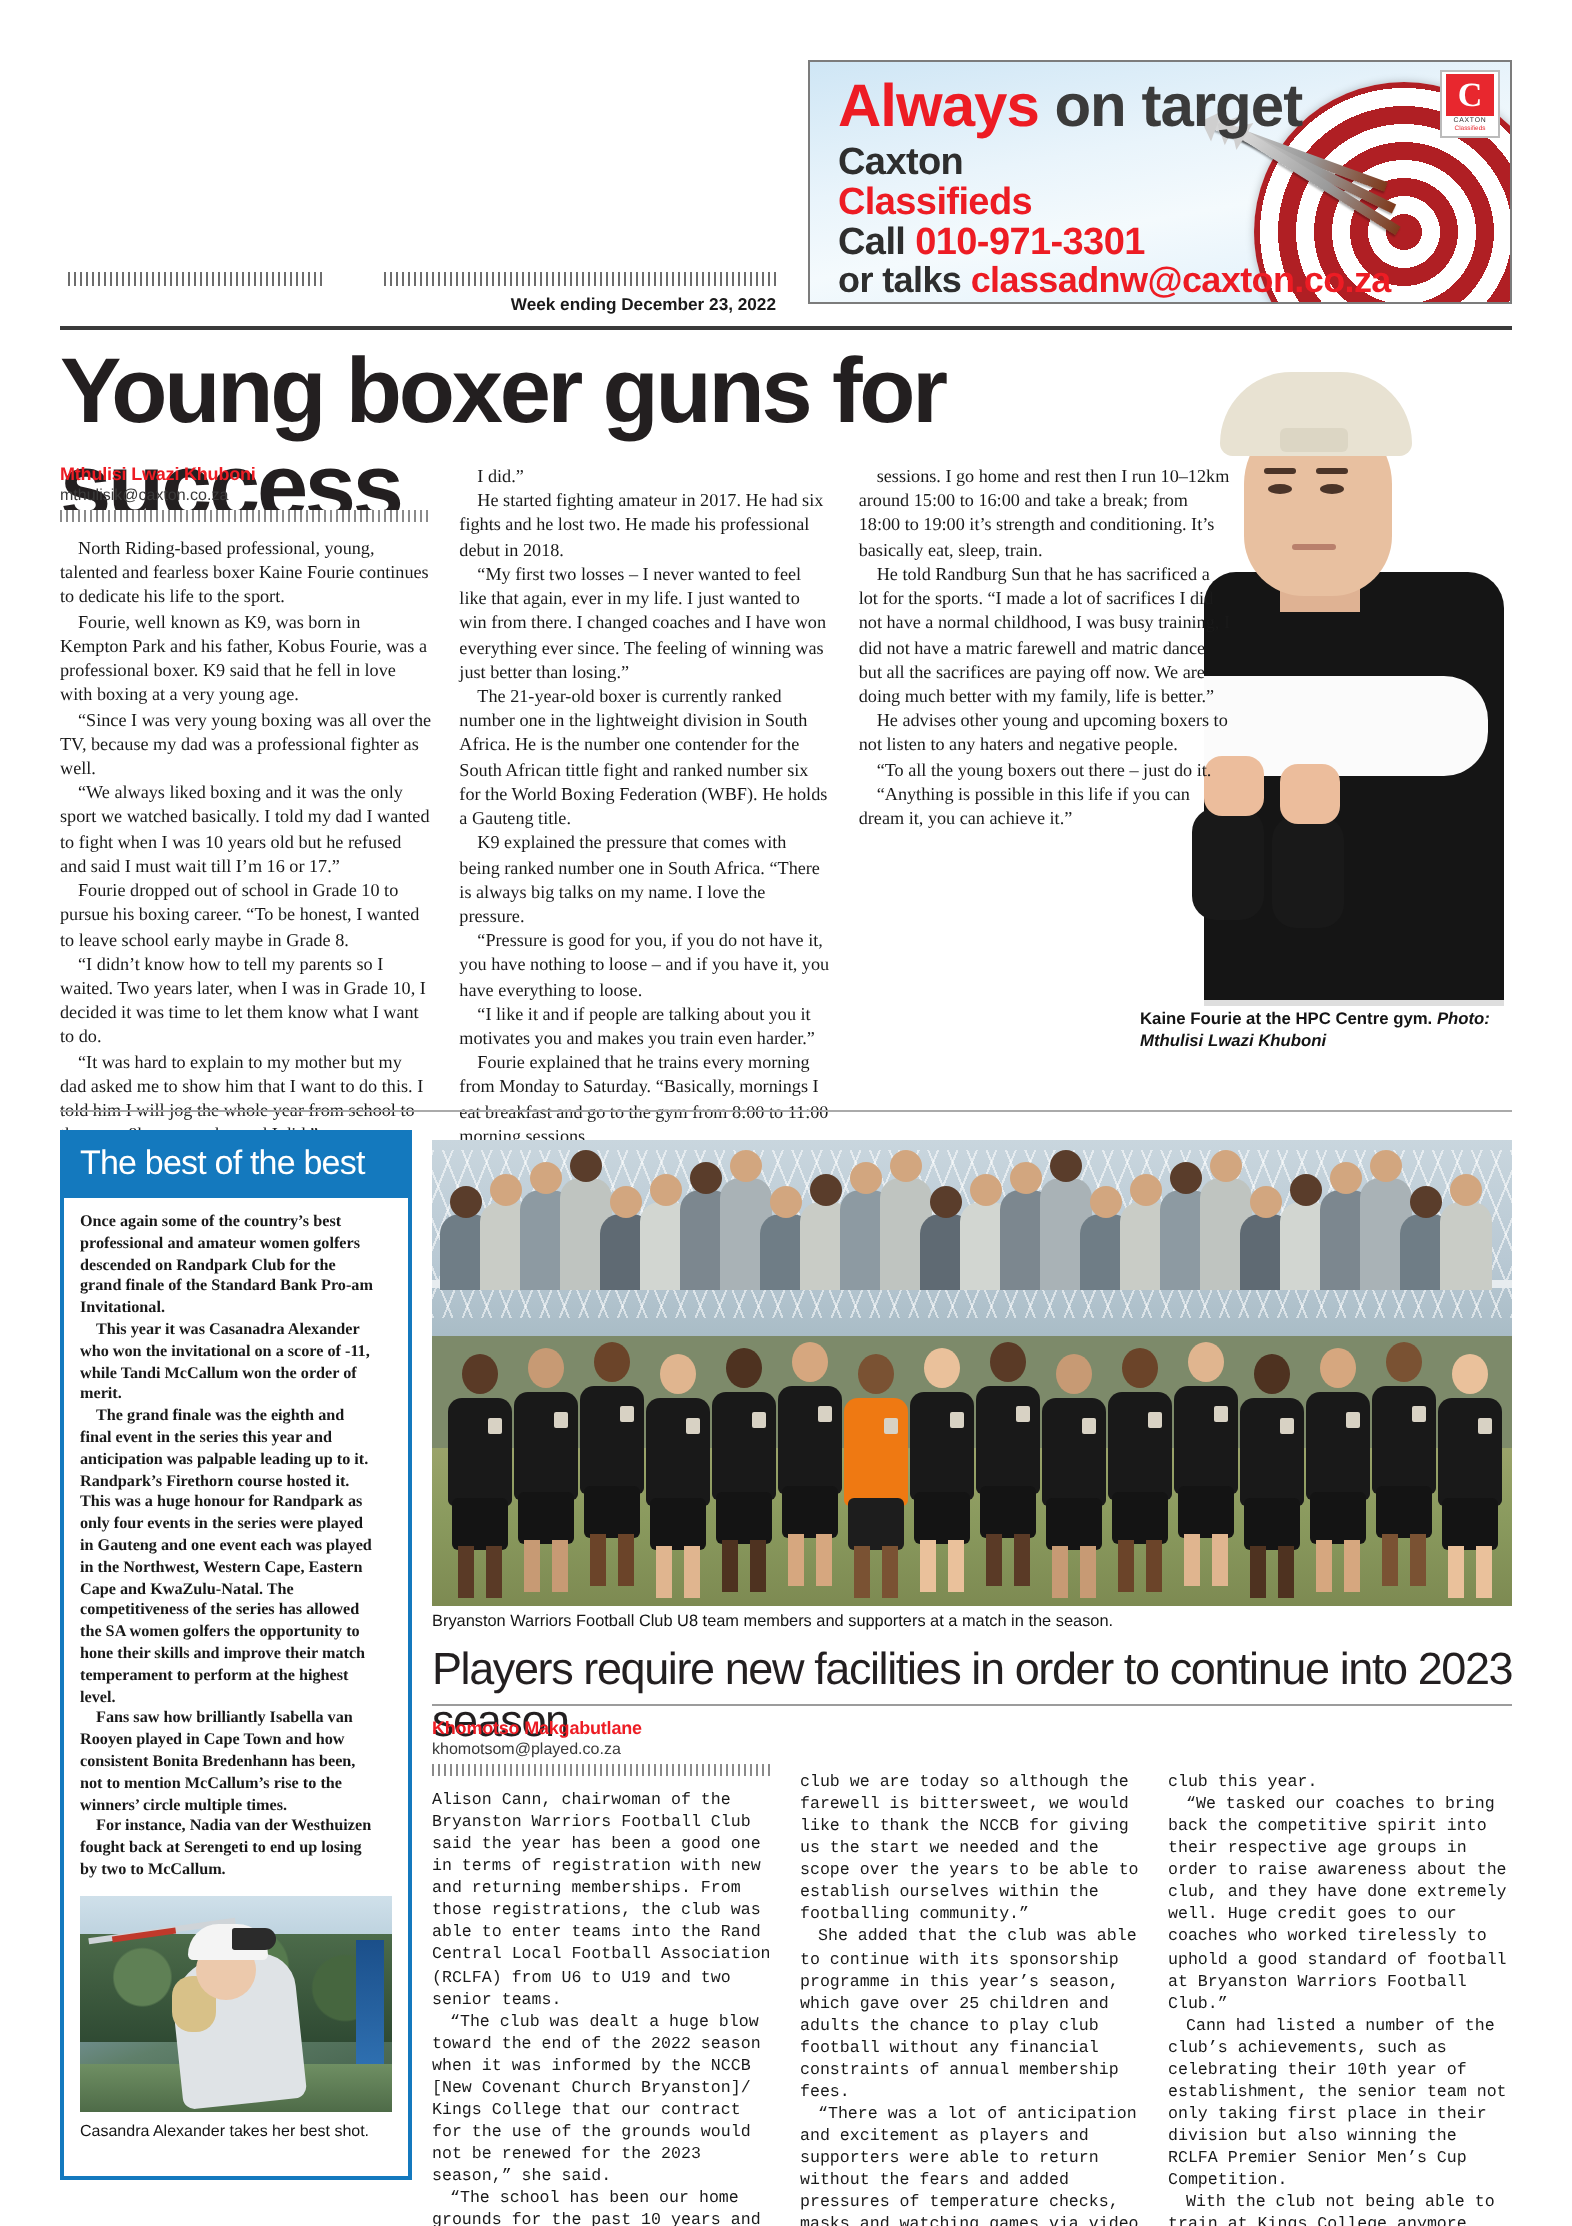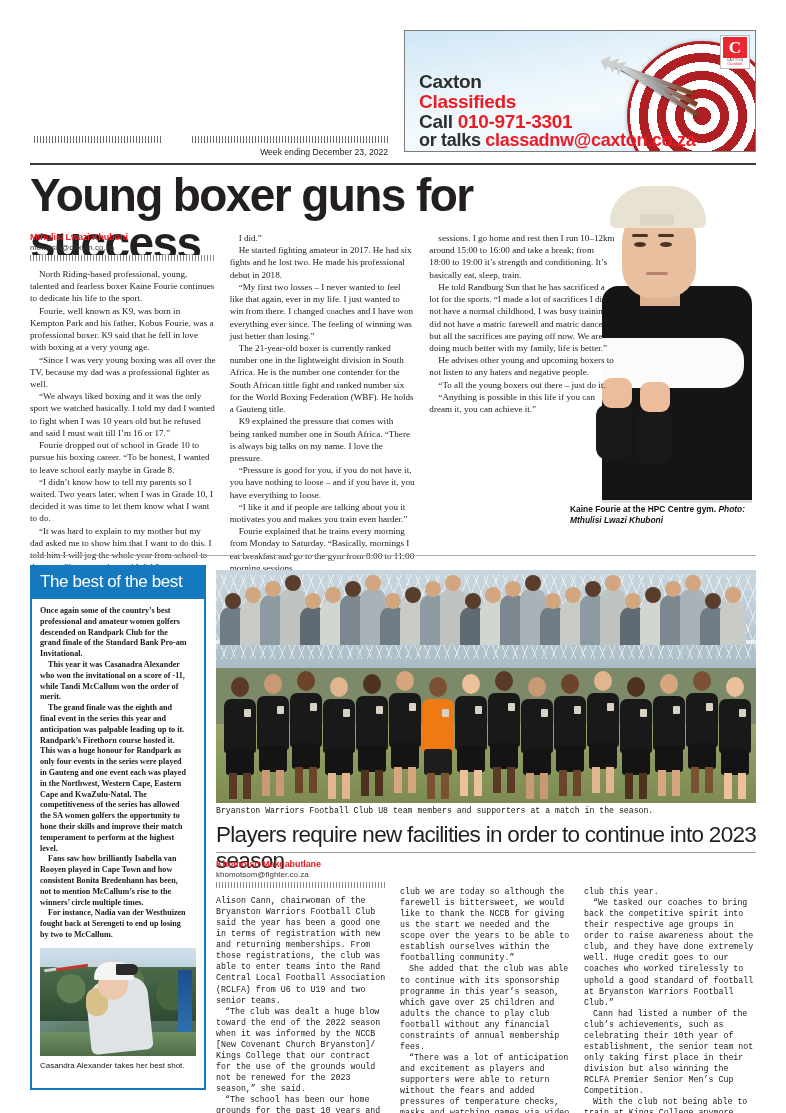--- a/index.html
+++ b/index.html
@@ -89,21 +89,21 @@
   .barcode-strip {
     height: 7px;
     background: repeating-linear-gradient(90deg,#6d6d6d 0 1px, #ffffff 1px 3px);
   }
   .mh-bottom { position: absolute; left: 30px; right: 0; top: 136px; width: 358px; }
   .mh-bc1 { position: absolute; left: 4px; top: 0; width: 128px; }
   .mh-bc2 { position: absolute; left: 162px; top: 0; width: 196px; }
   .mh-date {
     position: absolute; left: 144px; top: 11px; width: 214px;
     text-align: right;
-    font-family: "Liberation Sans", sans-serif; font-weight: normal;
+    font-family: "Liberation Sans", sans-serif; font-weight: bold;
     font-size: 8.6px; color: #1a1a1a;
   }
   .rule-top { position: absolute; left: 30px; right: 30px; top: 163px; height: 2px; background: #3a3a3a; }
 
   
   .lead-head {
     position: absolute; left: 30px; top: 172px; width: 600px;
     font-family: "Liberation Sans", sans-serif;
     font-weight: bold;
     font-size: 46px; line-height: 1.04;
@@ -238,21 +238,21 @@
   .sc-kid { position:absolute; bottom:2%; width:32px; height:122px; }
   .sc-kbody { position:absolute; top:22px; left:0; width:32px; height:54px; background:#191919; border-radius:7px 7px 3px 3px; }
   .sc-kshorts { position:absolute; top:72px; left:2px; width:28px; height:26px; background:#141414; border-radius:3px; }
   .sc-klegs { position:absolute; top:96px; left:5px; width:8px; height:26px; background:#3e2f25; }
   .sc-klegs2 { position:absolute; top:96px; left:19px; width:8px; height:26px; background:#3e2f25; }
   .sc-khead { position:absolute; top:0; left:7px; width:18px; height:20px; border-radius:50%; }
   .sc-badge { position:absolute; top:32px; left:20px; width:7px; height:8px; background:#d8d2c4; border-radius:1px; }
 
   .soccer-cap {
     position: absolute; left: 216px; top: 806px;
-    font-family: Liberation Mono, monospace;
+    font-family: Liberation Sans, sans-serif;
     font-size: 8.2px; color: #141414;
   }
 
   
   .a2-head {
     position: absolute; left: 216px; top: 822px; width: 545px;
     font-family: "Liberation Sans", sans-serif;
     font-size: 22.5px; letter-spacing: -0.7px; color: #231f20;
   }
   .rule-a2 { position: absolute; left: 216px; right: 30px; top: 852px; height: 1px; background: #9c9c9c; }
@@ -272,20 +272,23 @@
     <div class="barcode-strip mh-bc1"></div>
     <div class="barcode-strip mh-bc2"></div>
     <div class="mh-date">Week ending December 23, 2022</div>
   </div>
 
   <div class="ad-box">
     <div class="ad-target"></div>
     <div class="ad-arrow ad-a1"></div>
     <div class="ad-arrow ad-a2"></div>
     <div class="ad-arrow ad-a3"></div>
+    <div class="ad-line1">
+      <span class="ad-always">Always</span><span class="ad-ontarget"> on target</span>
+    </div>
     <div class="ad-l ad-l2">Caxton</div>
     <div class="ad-l ad-l3">Classifieds</div>
     <div class="ad-l ad-l4"><span>Call </span><span class="ad-red">010-971-3301</span></div>
     <div class="ad-l ad-l5"><span>or talks </span><span class="ad-red">classadnw@caxton.co.za</span></div>
     <div class="caxton-logo">
       <div class="caxton-c">C</div>
       <div class="caxton-t1">CAXTON</div>
       <div class="caxton-t2">Classifieds</div>
     </div>
   </div>
@@ -602,21 +605,21 @@
 
   <div class="soccer-cap">Bryanston Warriors Football Club U8 team members and supporters at a match in the season.</div>
 
   <div class="a2-head">Players require new facilities in order to continue into 2023 season</div>
   <div class="rule-a2"></div>
 
   <div class="a2">
     <div class="a2-grid">
       <div class="a2-c">
         <div class="byline-name">Khomotso Makgabutlane</div>
-        <div class="byline-mail">khomotsom@fighter.co.za</div>
+        <div class="byline-mail">khomotsom@played.co.za</div>
         <div class="byline-rule"></div>
         <div class="col">
             <p class="noind">Alison Cann, chairwoman of the Bryanston Warriors Football Club said the year has been a good one in terms of registration with new and returning memberships. From those registrations, the club was able to enter teams into the Rand Central Local Football Association (RCLFA) from U6 to U19 and two senior teams.</p>
             <p>“The club was dealt a huge blow toward the end of the 2022 season when it was informed by the NCCB [New Covenant Church Bryanston]/ Kings College that our contract for the use of the grounds would not be renewed for the 2023 season,” she said.</p>
             <p>“The school has been our home grounds for the past 10 years and has allowed us the opportunity to grow into the football</p>
           </div>
       </div>
       <div class="a2-c">
         <div class="a2-byline-sp"></div>
         <div class="col">

